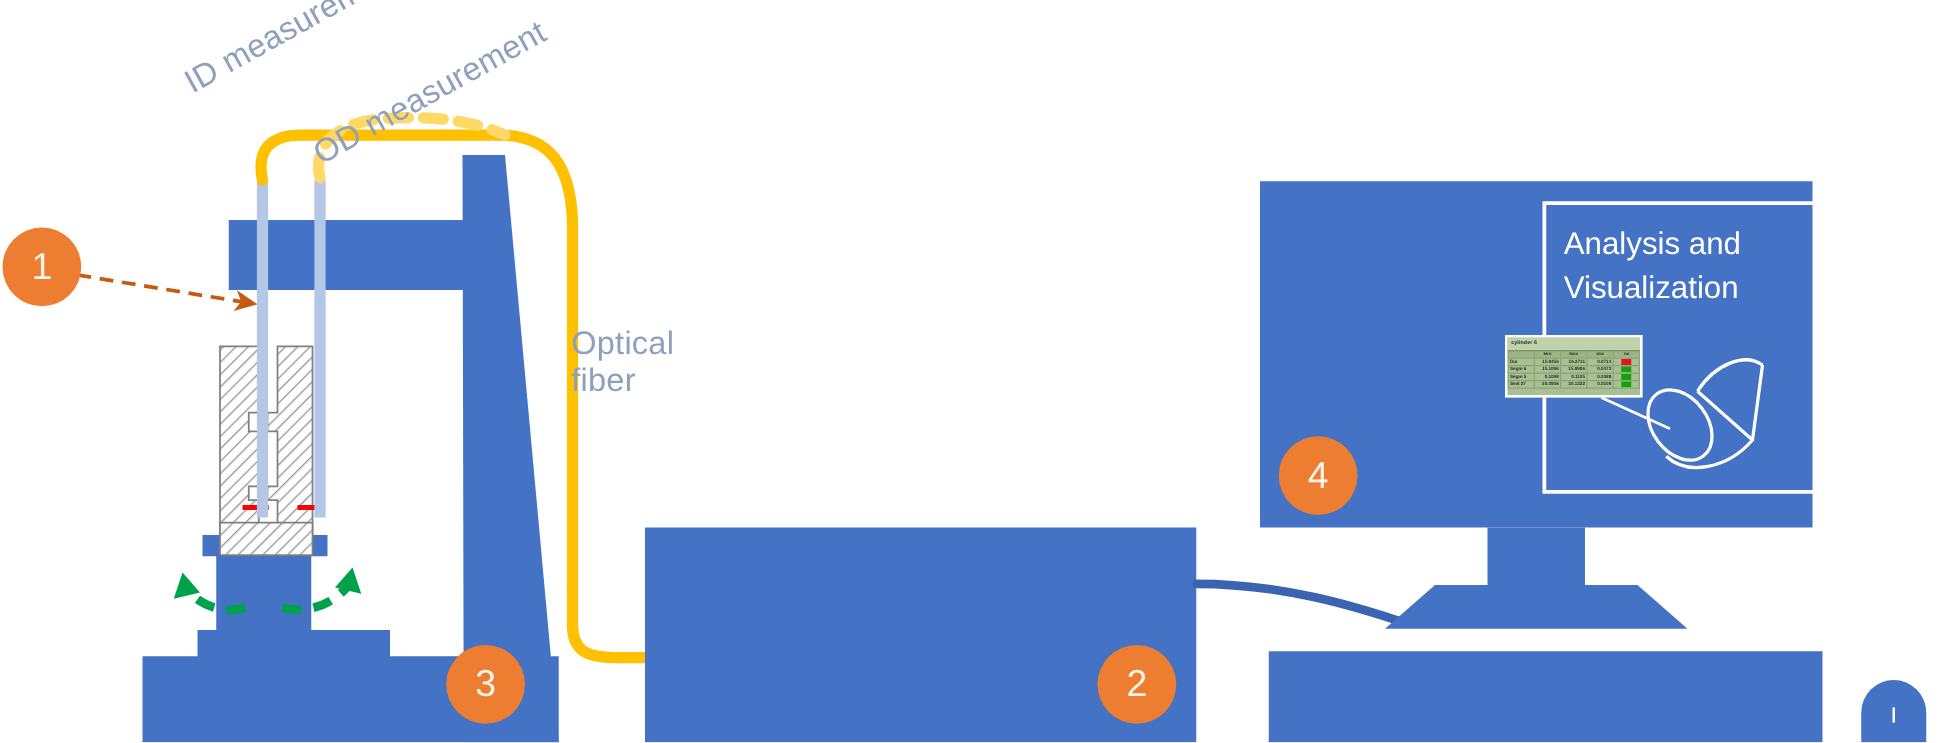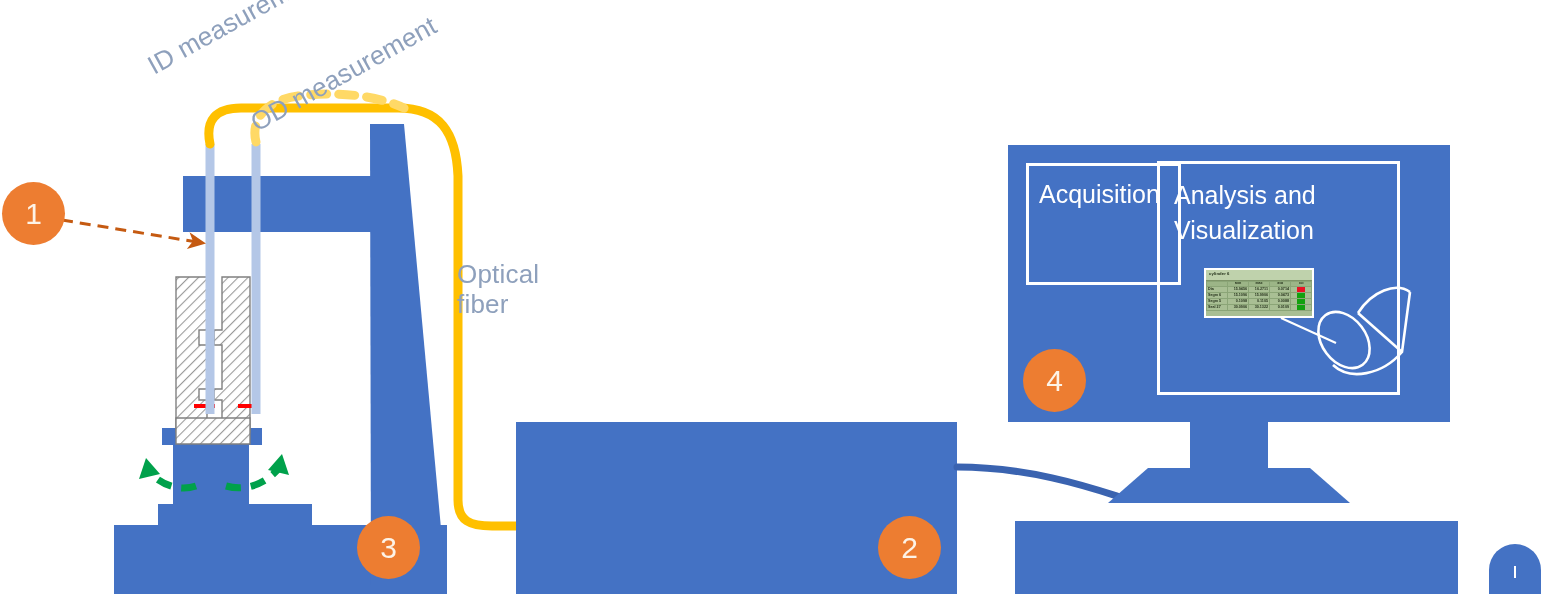--- a/index.html
+++ b/index.html
@@ -62,21 +62,21 @@
   }
   #box-acquisition {
     left: 1026px;
     top: 163px;
     width: 155px;
     height: 122px;
     padding: 14px 0 0 10px;
     font-size: 25px;
   }
   #box-analysis {
-    left: 1157px;
+    left: 1234px;
     top: 161px;
     width: 243px;
     height: 234px;
     padding: 14px 0 0 14px;
     font-size: 25px;
     line-height: 1.38;
   }
 
   
   #table-thumb {
@@ -244,23 +244,20 @@
 
     <line x1="1281" y1="318" x2="1336" y2="343" stroke="#ffffff" stroke-width="2"></line>
 
     <line x1="62" y1="220" x2="203" y2="243" stroke="#C55A11" stroke-width="3" stroke-dasharray="11 7" marker-end="url(#arrowOrange)"></line>
   </svg>
 
   <div class="lbl" id="lbl-id">ID measurement</div>
   <div class="lbl" id="lbl-od">OD measurement</div>
   <div class="lbl" id="lbl-fiber">Optical fiber</div>
 
-  <div class="screen-box" id="box-acquisition">
-    <span>Acquisition</span>
-  </div>
 
   <div class="screen-box" id="box-analysis">
     <span>Analysis and Visualization</span>
   </div>
 
   <div id="table-thumb">
     <div class="tt-title">cylinder 6</div>
     <table>
       <thead>
         <tr>

